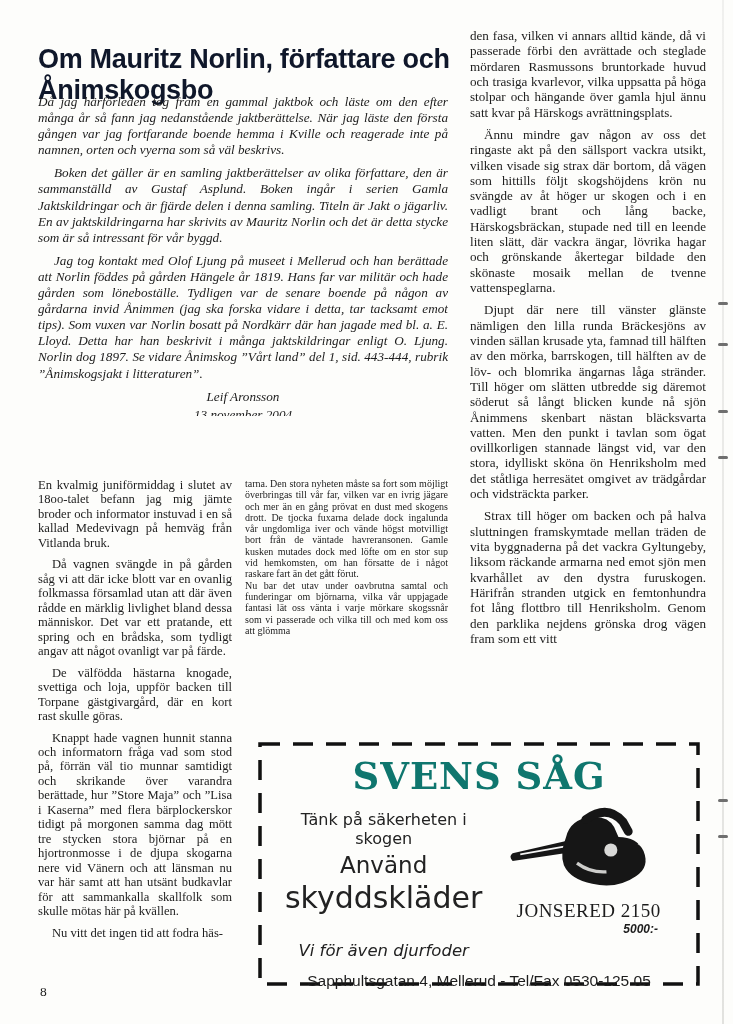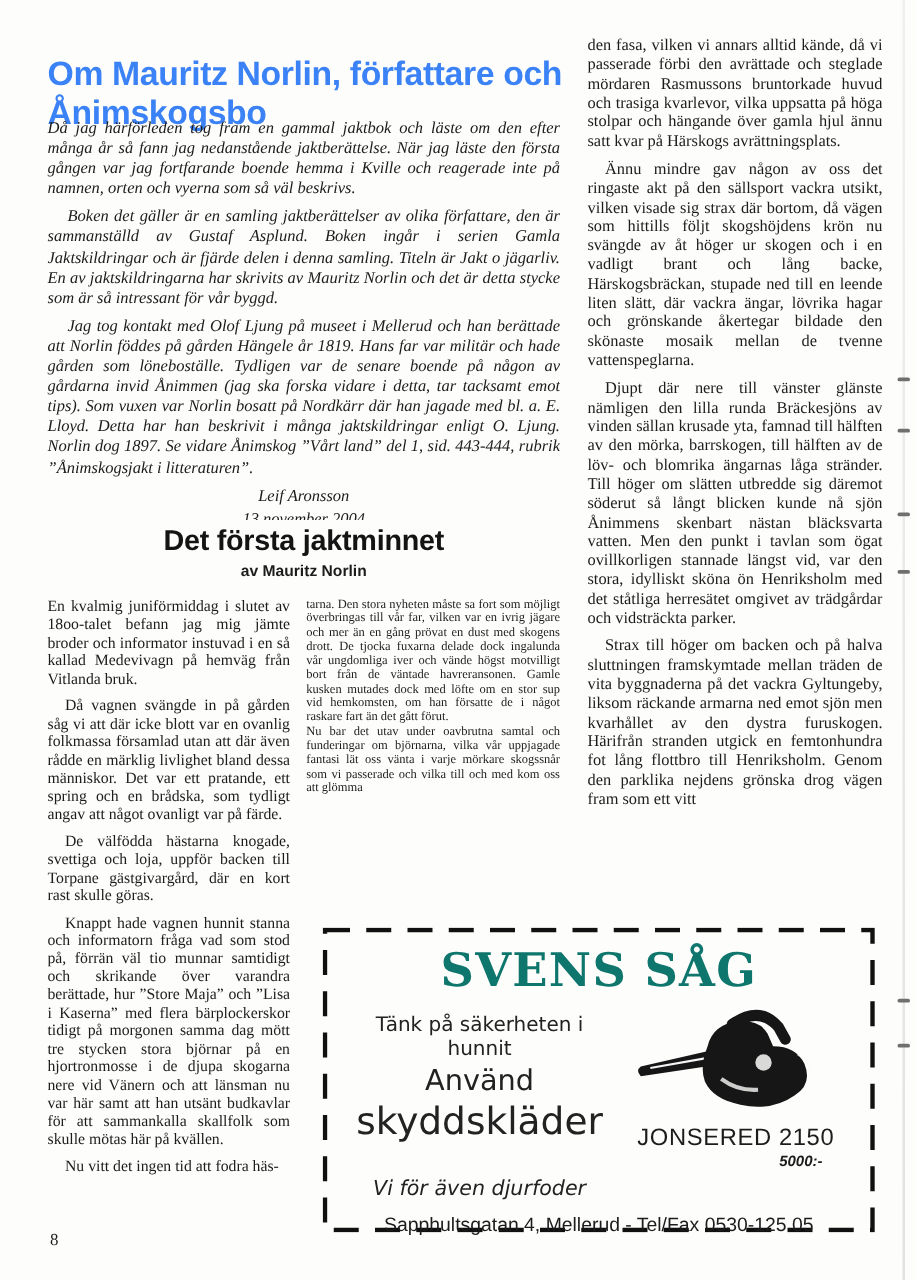--- a/index.html
+++ b/index.html
@@ -1,21 +1,21 @@
 <!DOCTYPE html>
 <html><head>
 <meta charset="utf-8">
 <style>
   html,body{margin:0;padding:0;background:#ffffff;}
   .page{position:relative;width:733px;height:1024px;background:#fdfdfb;overflow:hidden;
         font-family:"Liberation Serif", serif;color:#1c1c1c;}
   
   .h1{position:absolute;left:38px;top:26px;width:420px;
       font-family:"Liberation Sans", sans-serif;font-weight:bold;
-      font-size:27px;line-height:1.14;letter-spacing:-0.3px;color:#3b82f6;}
+      font-size:27px;line-height:1.14;letter-spacing:-0.3px;color:#0f172a;}
   .h2-block{position:absolute;left:38px;top:419px;width:410px;text-align:center;}
   .h2{font-family:"Liberation Sans", sans-serif;font-weight:bold;font-size:23px;
       margin:0;color:#141414;letter-spacing:-0.2px;}
   .byline{font-family:"Liberation Sans", sans-serif;font-weight:bold;font-size:12.5px;margin-top:4px;}
   
   .intro{position:absolute;left:38px;top:94px;width:410px;height:322px;overflow:hidden;
          font-style:italic;font-size:13.2px;line-height:1.22;text-align:justify;}
   .intro p{margin:0 0 7px 0;}
   .intro p.ind{text-indent:16px;}
   .sig{text-align:center;font-style:italic;margin:2px 0 0 0 !important;text-indent:0 !important;}
@@ -34,21 +34,21 @@
   .ad-inner{position:relative;padding:10px 16px 0 16px;}
   .ad-title{text-align:center;font-family:"DejaVu Serif", serif;font-weight:bold;
             font-size:37px;letter-spacing:1px;color:#0f766e;margin:2px 0 4px 0;}
   .ad-row{display:flex;align-items:flex-start;}
   .ad-left{flex:1.15;text-align:center;font-family:"DejaVu Sans", sans-serif;color:#222;}
   .ad-safety{font-size:16px;margin-top:8px;}
   .ad-use{font-size:23px;margin-top:4px;}
   .ad-cloth{font-size:30px;margin-top:2px;}
   .ad-note{font-style:italic;font-size:16.5px;margin-top:26px;}
   .ad-right{flex:1;display:flex;flex-direction:column;align-items:center;}
-  .ad-model{font-family:Liberation Sans, sans-serif;font-size:19px;letter-spacing:0.5px;margin-top:2px;}
+  .ad-model{font-family:Liberation Serif, serif;font-size:19px;letter-spacing:0.5px;margin-top:2px;}
   .ad-price{font-family:"Liberation Sans", sans-serif;font-weight:bold;font-style:italic;
             font-size:12px;align-self:flex-end;margin-right:26px;}
   .ad-address{text-align:center;font-family:"Liberation Sans", sans-serif;
               font-size:15.5px;margin-top:12px;}
   
   .pagenum{position:absolute;left:40px;top:984px;font-size:13.5px;}
   .edge-line{position:absolute;right:9px;top:0;width:2px;height:100%;
              background:linear-gradient(to bottom,#f0f0ee,#e2e2df);}
   .mark{position:absolute;right:5px;width:10px;height:3px;background:#6f6f6f;border-radius:2px;}
 </style>
@@ -60,24 +60,20 @@
   <h1 class="h1"><span>Om Mauritz Norlin, författare och</span><br><span>Ånimskogsbo</span></h1>
 
   <div class="intro">
     <p>Då jag härförleden tog fram en gammal jaktbok och läste om den efter många år så fann jag nedanstående jaktberättelse. När jag läste den första gången var jag fortfarande boende hemma i Kville och reagerade inte på namnen, orten och vyerna som så väl beskrivs.</p>
     <p class="ind">Boken det gäller är en samling jaktberättelser av olika författare, den är sammanställd av Gustaf Asplund. Boken ingår i serien Gamla Jaktskildringar och är fjärde delen i denna samling. Titeln är Jakt o jägarliv. En av jaktskildringarna har skrivits av Mauritz Norlin och det är detta stycke som är så intressant för vår byggd.</p>
     <p class="ind">Jag tog kontakt med Olof Ljung på museet i Mellerud och han berättade att Norlin föddes på gården Hängele år 1819. Hans far var militär och hade gården som löneboställe. Tydligen var de senare boende på någon av gårdarna invid Ånimmen (jag ska forska vidare i detta, tar tacksamt emot tips). Som vuxen var Norlin bosatt på Nordkärr där han jagade med bl. a. E. Lloyd. Detta har han beskrivit i många jaktskildringar enligt O. Ljung. Norlin dog 1897. Se vidare Ånimskog ”Vårt land” del 1, sid. 443-444, rubrik ”Ånimskogsjakt i litteraturen”.</p>
     <p class="sig">Leif Aronsson</p>
     <p class="sig">13 november 2004</p>
   </div>
 
-  <div class="h2-block">
-    <h2 class="h2">Det första jaktminnet</h2>
-    <div class="byline">av Mauritz Norlin</div>
-  </div>
 
   <div class="col col1">
     <p>En kvalmig juniförmiddag i slutet av 18oo-talet befann jag mig jämte broder och informator instuvad i en så kallad Medevivagn på hemväg från Vitlanda bruk.</p>
     <p class="ind">Då vagnen svängde in på gården såg vi att där icke blott var en ovanlig folkmassa församlad utan att där även rådde en märklig livlighet bland dessa människor. Det var ett pratande, ett spring och en brådska, som tydligt angav att något ovanligt var på färde.</p>
     <p class="ind">De välfödda hästarna knogade, svettiga och loja, uppför backen till Torpane gästgivargård, där en kort rast skulle göras.</p>
     <p class="ind">Knappt hade vagnen hunnit stanna och informatorn fråga vad som stod på, förrän väl tio munnar samtidigt och skrikande över varandra berättade, hur ”Store Maja” och ”Lisa i Kaserna” med flera bärplockerskor tidigt på morgonen samma dag mött tre stycken stora björnar på en hjortronmosse i de djupa skogarna nere vid Vänern och att länsman nu var här samt att han utsänt budkavlar för att sammankalla skallfolk som skulle mötas här på kvällen.</p>
     <p class="ind">Nu vitt det ingen tid att fodra häs-</p>
   </div>
 
   <div class="col col2">
@@ -93,21 +89,21 @@
   </div>
 
   <div class="ad">
     <svg class="ad-border" viewBox="0 0 442 244" preserveAspectRatio="none">
       <rect x="2" y="2" width="438" height="240" fill="none" stroke="#111" stroke-width="3.5" stroke-dasharray="20 13"></rect>
     </svg>
     <div class="ad-inner">
       <div class="ad-title">SVENS SÅG</div>
       <div class="ad-row">
         <div class="ad-left">
-          <div class="ad-safety">Tänk på säkerheten i hunnit</div>
+          <div class="ad-safety">Tänk på säkerheten i skogen</div>
           <div class="ad-use">Använd</div>
           <div class="ad-cloth">skyddskläder</div>
           <div class="ad-note">Vi för även djurfoder</div>
         </div>
         <div class="ad-right">
           <svg width="168" height="96" viewBox="0 0 150 88">
             <path d="M5 47 q-4 3 0 7 l54 -8 l-2 -11 z" fill="#161616"></path>
             <path d="M12 48 l40 -7" stroke="#f5f5f5" stroke-width="1.6" fill="none"></path>
             <path d="M54 32 q4 -16 22 -18 q16 -2 22 9 l4 9 q17 0 23 13 q6 15 -7 23 q-17 12 -40 7 q-20 -4 -26 -17 q-4 -11 2 -26 z" fill="#161616"></path>
             <path d="M72 16 q20 -14 34 2 l5 9" fill="none" stroke="#161616" stroke-width="8" stroke-linecap="round"></path>

